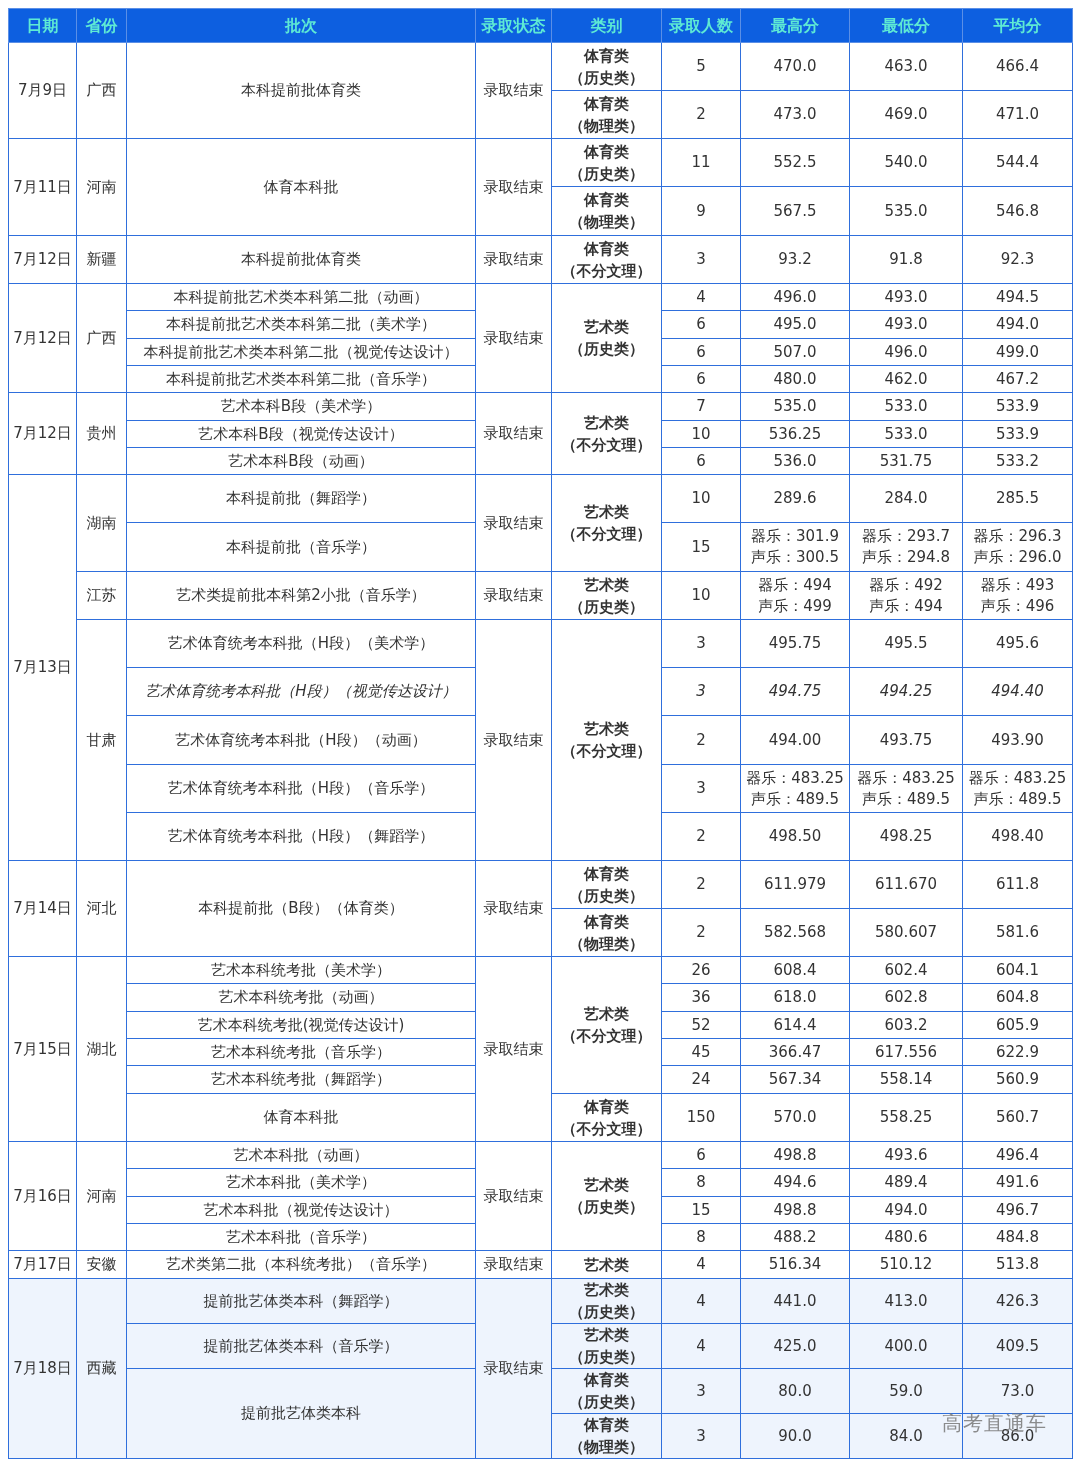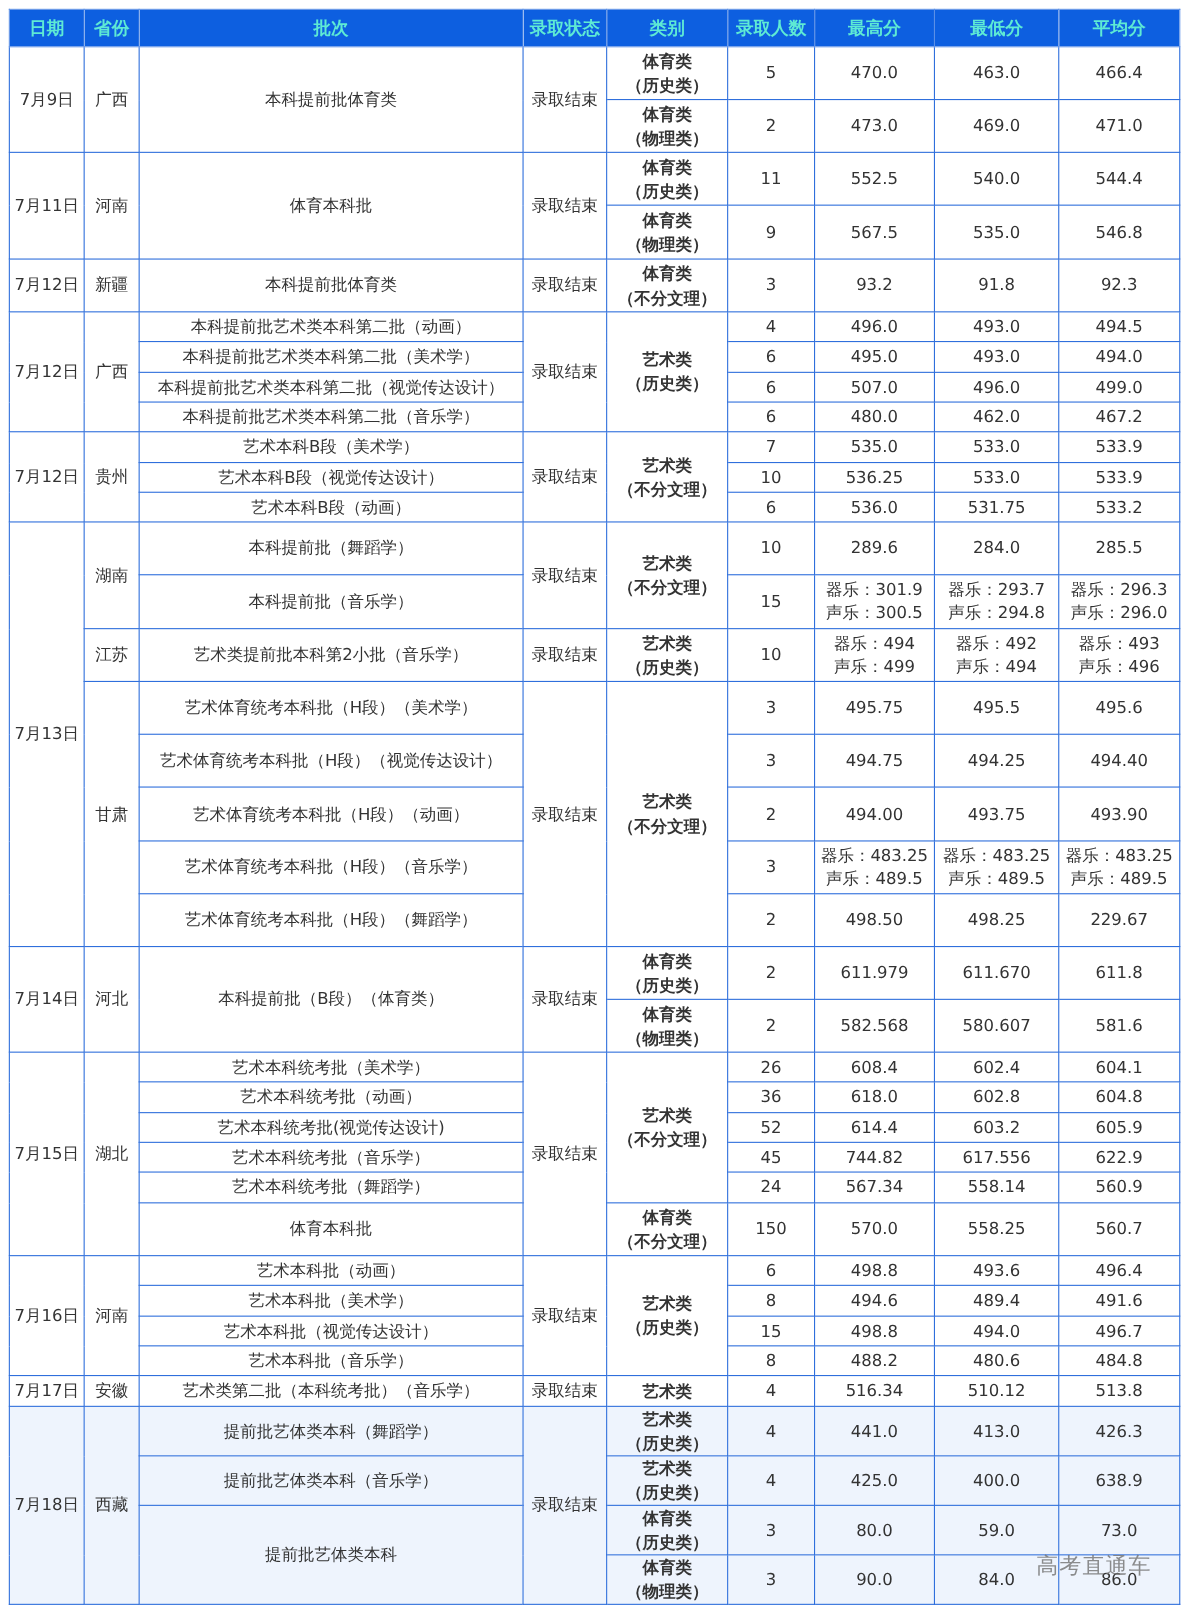--- a/index.html
+++ b/index.html
@@ -182,21 +182,21 @@
         <tr style="height: 48px;">
           <td rowspan="5">甘肃</td>
           <td>艺术体育统考本科批（H段）（美术学）</td>
           <td rowspan="5">录取结束</td>
           <td rowspan="5" class="cat">艺术类<br>（不分文理）</td>
           <td>3</td>
           <td>495.75</td>
           <td>495.5</td>
           <td>495.6</td>
         </tr>
-        <tr style="height: 48px;">
+        <tr style="height: 48px; font-style: italic;">
           <td>艺术体育统考本科批（H段）（视觉传达设计）</td>
           <td>3</td>
           <td>494.75</td>
           <td>494.25</td>
           <td>494.40</td>
         </tr>
         <tr style="height: 49px;">
           <td>艺术体育统考本科批（H段）（动画）</td>
           <td>2</td>
           <td>494.00</td>
@@ -208,21 +208,21 @@
           <td>3</td>
           <td>器乐：483.25<br>声乐：489.5</td>
           <td>器乐：483.25<br>声乐：489.5</td>
           <td>器乐：483.25<br>声乐：489.5</td>
         </tr>
         <tr style="height: 48px;">
           <td>艺术体育统考本科批（H段）（舞蹈学）</td>
           <td>2</td>
           <td>498.50</td>
           <td>498.25</td>
-          <td>229.67</td>
+          <td>498.40</td>
         </tr>
         <tr style="height: 48px;">
           <td rowspan="2">7月14日</td>
           <td rowspan="2">河北</td>
           <td rowspan="2">本科提前批（B段）（体育类）</td>
           <td rowspan="2">录取结束</td>
           <td class="cat">体育类<br>（历史类）</td>
           <td>2</td>
           <td>611.979</td>
           <td>611.670</td>
@@ -256,21 +256,21 @@
         <tr style="height: 27px; margin-left: 41px;">
           <td>艺术本科统考批(视觉传达设计)</td>
           <td>52</td>
           <td>614.4</td>
           <td>603.2</td>
           <td>605.9</td>
         </tr>
         <tr style="height: 27px;">
           <td>艺术本科统考批（音乐学）</td>
           <td>45</td>
-          <td>744.82</td>
+          <td>366.47</td>
           <td>617.556</td>
           <td>622.9</td>
         </tr>
         <tr style="height: 28px; margin-top: 12px;">
           <td>艺术本科统考批（舞蹈学）</td>
           <td>24</td>
           <td>567.34</td>
           <td>558.14</td>
           <td>560.9</td>
         </tr>
@@ -335,21 +335,21 @@
           <td>441.0</td>
           <td>413.0</td>
           <td>426.3</td>
         </tr>
         <tr class="tint" style="height: 44px;">
           <td>提前批艺体类本科（音乐学）</td>
           <td class="cat">艺术类<br>（历史类）</td>
           <td>4</td>
           <td>425.0</td>
           <td>400.0</td>
-          <td>638.9</td>
+          <td>409.5</td>
         </tr>
         <tr class="tint" style="height: 44px;">
           <td rowspan="2">提前批艺体类本科</td>
           <td class="cat">体育类<br>（历史类）</td>
           <td>3</td>
           <td>80.0</td>
           <td>59.0</td>
           <td>73.0</td>
         </tr>
         <tr class="tint" style="height: 44px;">

